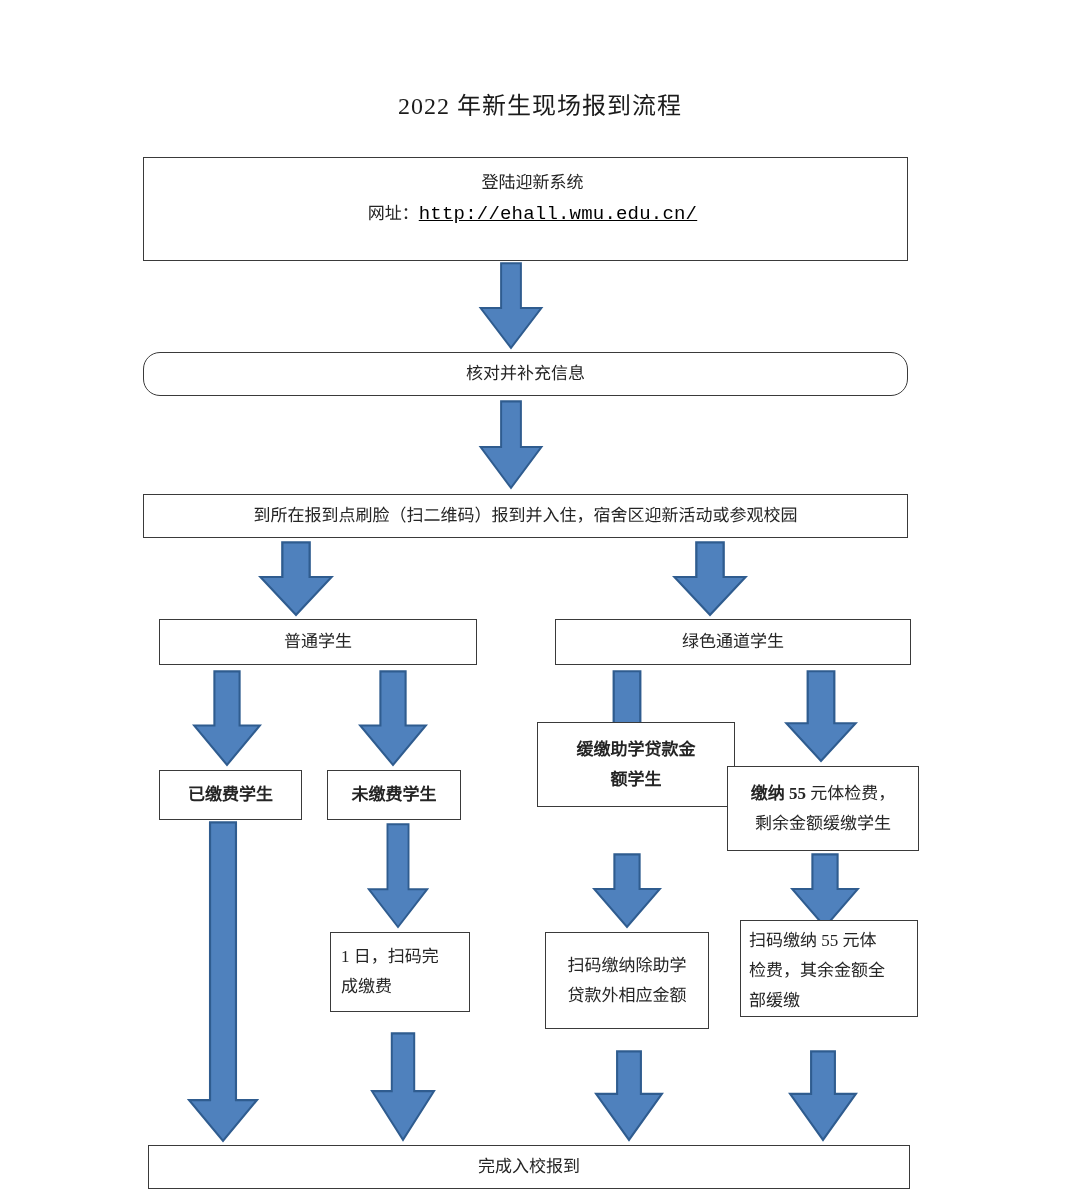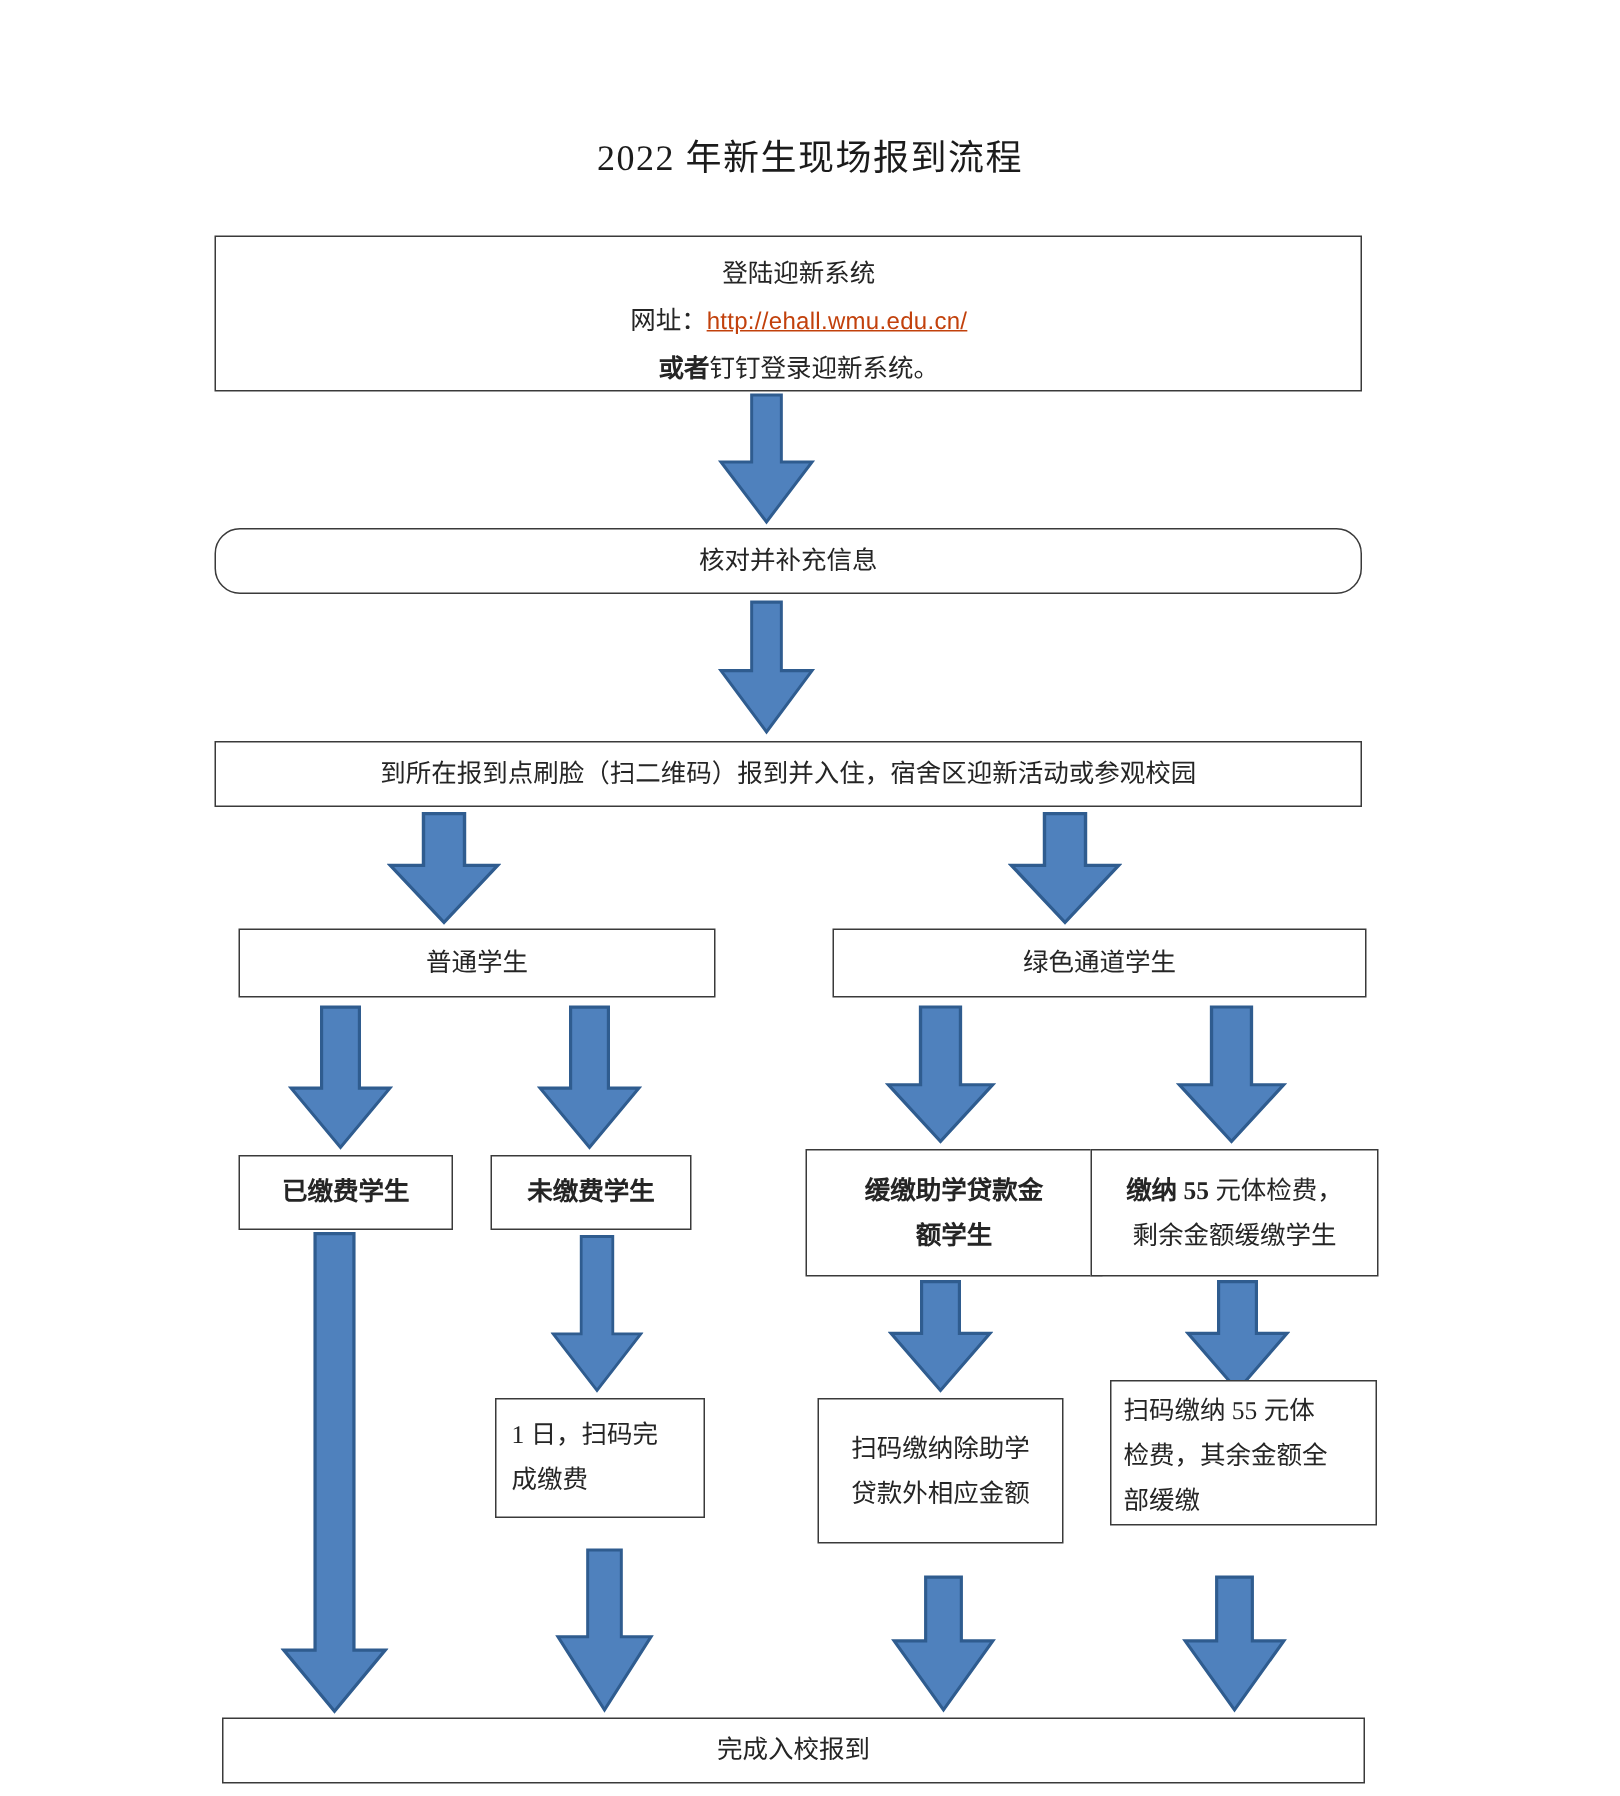--- a/index.html
+++ b/index.html
@@ -57,44 +57,44 @@
     justify-content: flex-start;
     align-items: flex-start;
     text-align: left;
     padding: 9px 0 0 14px;
     line-height: 31px;
   }
   .box .inner { width: 100%; text-align: center; }
   .bold { font-weight: bold; }
 
   .link {
-    color: #c2410c;
+    color: #000000;
     text-decoration: underline;
-    font-family: Liberation Sans, sans-serif;
-    font-size: 16px;
+    font-family: Liberation Mono, monospace;
+    font-size: 19px;
     letter-spacing: 0.2px;
   }
 
   
   .arrow {
     position: absolute;
   }
   .arrow svg { display: block; width: 100%; height: 100%; }
 
   
   #box-login   { left: 143px;  top: 157px;  width: 765px; height: 104px; }
   #box-verify  { left: 143px;  top: 352px;  width: 765px; height: 44px; border-radius: 17px;  }
   #box-report  { left: 143px;  top: 494px;  width: 765px; height: 44px;  }
 
   #box-normal  { left: 159px;  top: 619px;  width: 318px; height: 46px;  }
   #box-green   { left: 555px;  top: 619px;  width: 356px; height: 46px;  }
 
   #box-paid    { left: 159px;  top: 770px;  width: 143px; height: 50px;  }
   #box-unpaid  { left: 327px;  top: 770px;  width: 134px; height: 50px;  }
-  #box-loan    { left: 537px;  top: 766px;  width: 198px; height: 85px;  }
+  #box-loan    { left: 537px;  top: 722px;  width: 198px; height: 85px;  }
   #box-fee55   { left: 727px;  top: 766px;  width: 192px; height: 85px;  }
 
   #box-pay1day { left: 330px;  top: 932px;  width: 140px; height: 80px;  }
   #box-payrest { left: 545px;  top: 932px;  width: 164px; height: 97px;  }
   #box-pay55   { left: 740px;  top: 920px;  width: 178px; height: 97px; align-items: flex-end;  }
 
   #box-done    { left: 148px;  top: 1145px; width: 762px; height: 44px;  }
 
   
   #arrow-login-verify   { left: 478px;  top: 262px;  width: 66px;  height: 88px;  }
@@ -121,21 +121,20 @@
 <body>
 
 <div id="page">
 
   <div class="title">2022 年新生现场报到流程</div>
 
   <div class="box left-align" id="box-login">
     <div class="inner">
       <div>登陆迎新系统</div>
       <div><span>网址：</span><a class="link" href="#">http://ehall.wmu.edu.cn/</a></div>
-      <div><span class="bold">或者</span><span>钉钉登录迎新系统。</span></div>
     </div>
   </div>
 
   <div class="arrow" id="arrow-login-verify">
     <svg viewBox="0 0 100 130" preserveAspectRatio="none">
         <polygon points="35,2 65,2 65,68 96,68 50,127 4,68 35,68" fill="#4f81bd" stroke="#2f5c8f" stroke-width="3"></polygon>
       </svg>
   </div>
 
   <div class="box" id="box-verify">

